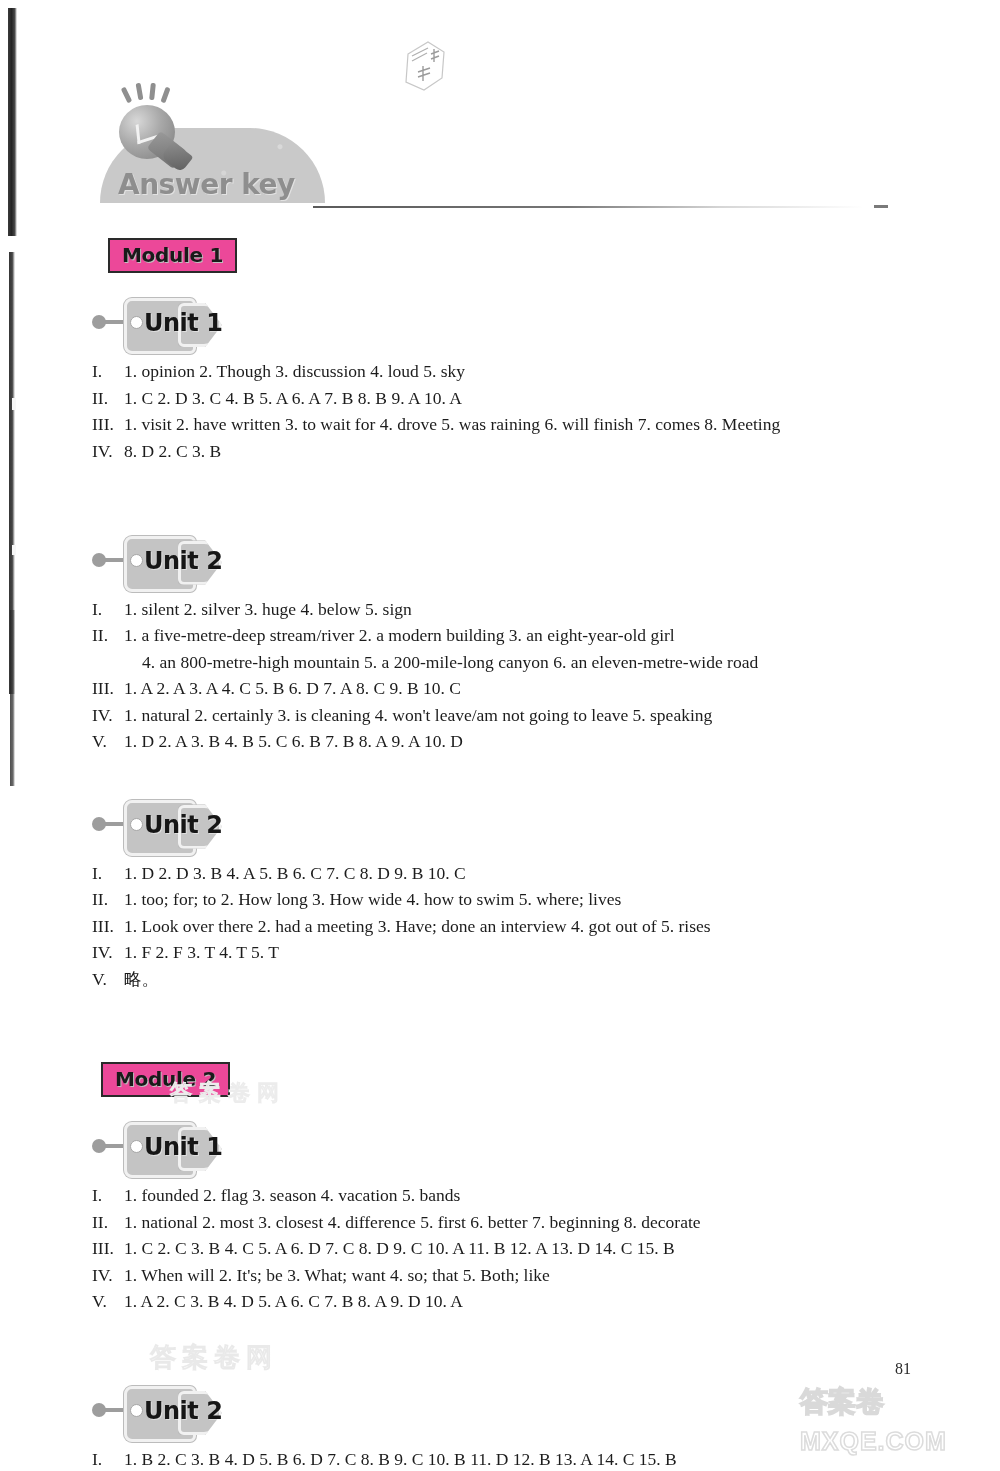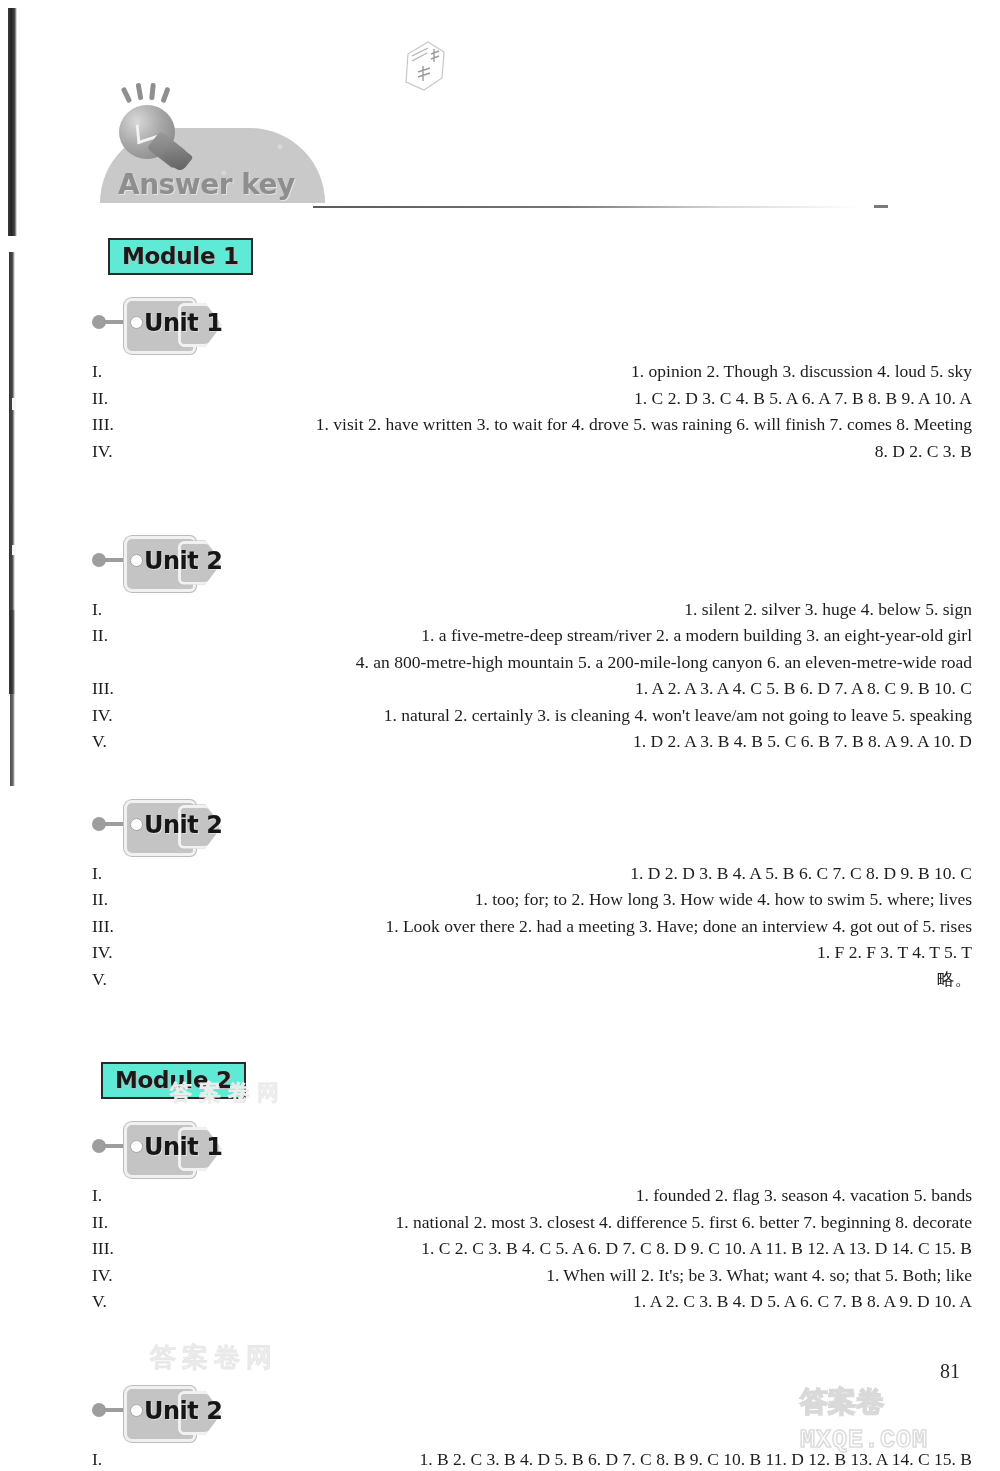--- a/index.html
+++ b/index.html
@@ -136,25 +136,25 @@
     left: 398px; top: 38px;
     width: 52px; height: 56px;
     opacity: .55;
   }
 
   
   .module-box {
     position: absolute;
     box-sizing: border-box;
     border: 2px solid #2a2a2a;
-    background: #5eead4;
+    background: #ec4899;
     padding: 3px 12px 4px 12px;
     font-family: "DejaVu Sans", sans-serif;
     font-weight: 700;
-    font-size: 23px;
+    font-size: 20px;
     letter-spacing: -0.3px;
     color: #1a1a1a;
     text-shadow: 1px 1px 0 #bfbfbf;
     white-space: nowrap;
   }
 
   
   .unit-tag {
     position: absolute;
     width: 120px; height: 56px;
@@ -209,49 +209,49 @@
     align-items: baseline;
     font-size: 17.5px;
     line-height: 26.5px;
     white-space: nowrap;
   }
   .ans-rn {
     width: 32px;
     flex: 0 0 32px;
     text-align: left;
   }
-  .ans-body { flex: 1 1 auto; text-align: right; }
+  .ans-body { flex: 1 1 auto; }
   .ans-line.cont .ans-rn { visibility: hidden; }
   .ans-line.cont .ans-body { padding-left: 18px; }
 
   
   .page-no {
     position: absolute;
-    left: 940px; top: 1360px;
+    left: 895px; top: 1360px;
     font-family: "Liberation Serif", serif;
-    font-size: 20px;
+    font-size: 16px;
     color: #2a2a2a;
   }
   .wm-main {
     position: absolute;
     left: 800px; top: 1378px;
     width: 200px; height: 90px;
     pointer-events: none;
   }
   .wm-cn {
     font-family: "DejaVu Sans", sans-serif;
     font-size: 28px;
     font-weight: 700;
     color: transparent;
     -webkit-text-stroke: 1.6px #d9d9d9;
     letter-spacing: 0px;
     line-height: 48px;
   }
   .wm-url {
-    font-family: Liberation Mono, monospace;
+    font-family: Liberation Sans, sans-serif;
     font-size: 25px;
     font-weight: 700;
     color: transparent;
     -webkit-text-stroke: 1.5px #dcdcdc;
     letter-spacing: 1px;
     line-height: 30px;
   }
   .wm-faint {
     position: absolute;
     left: 150px; top: 1340px;

